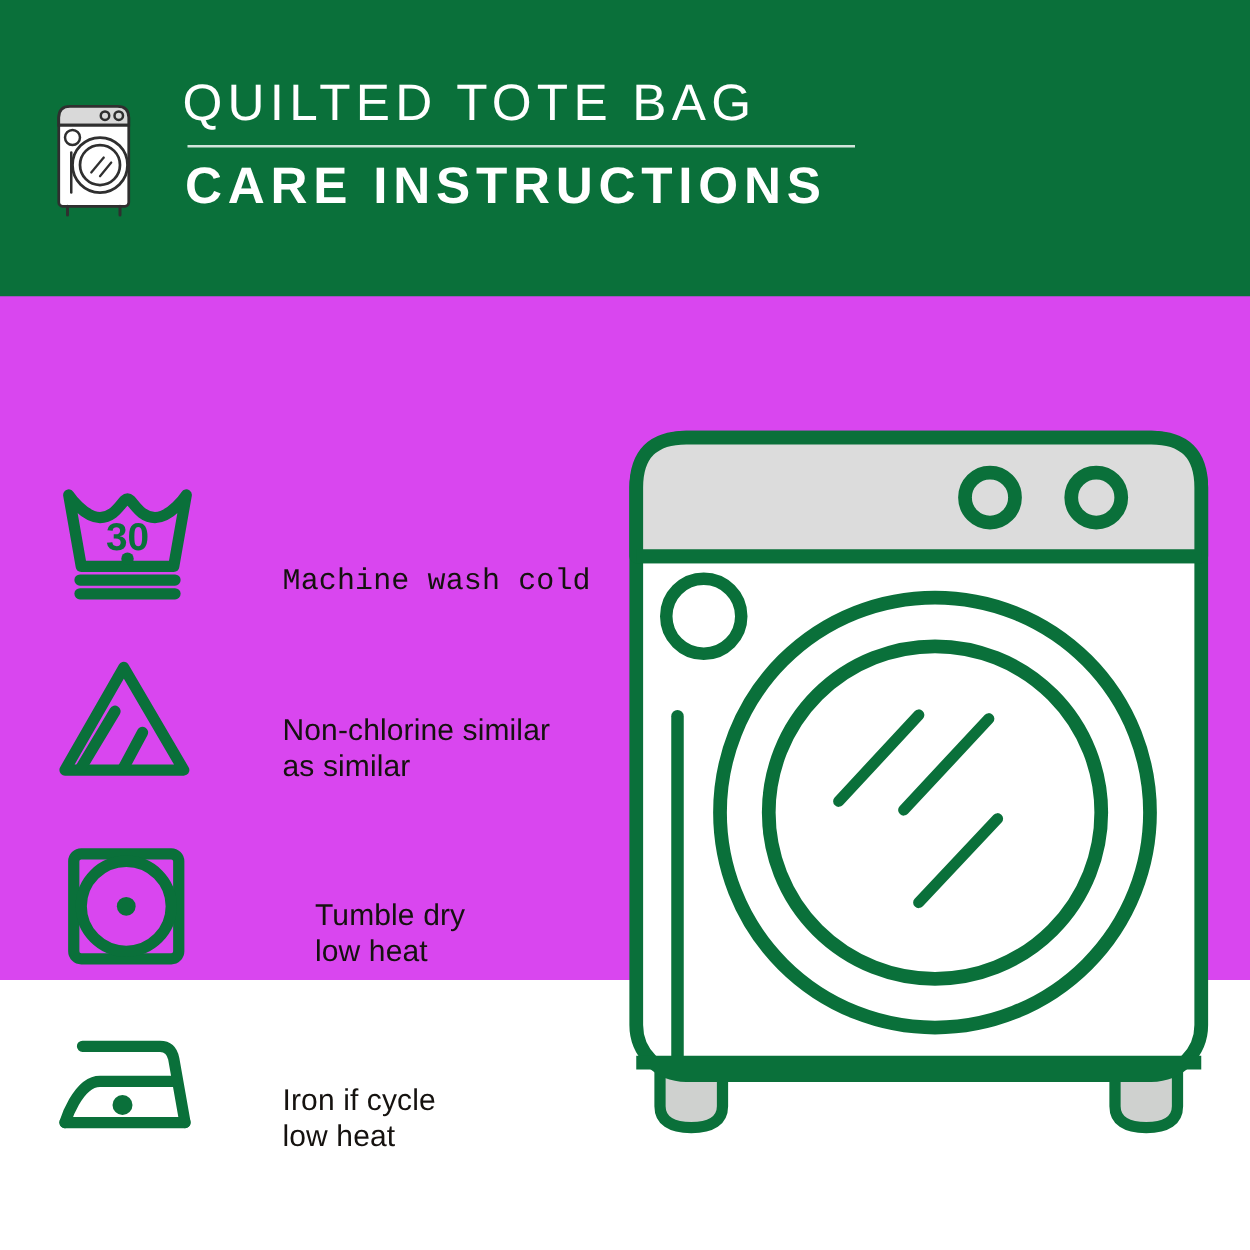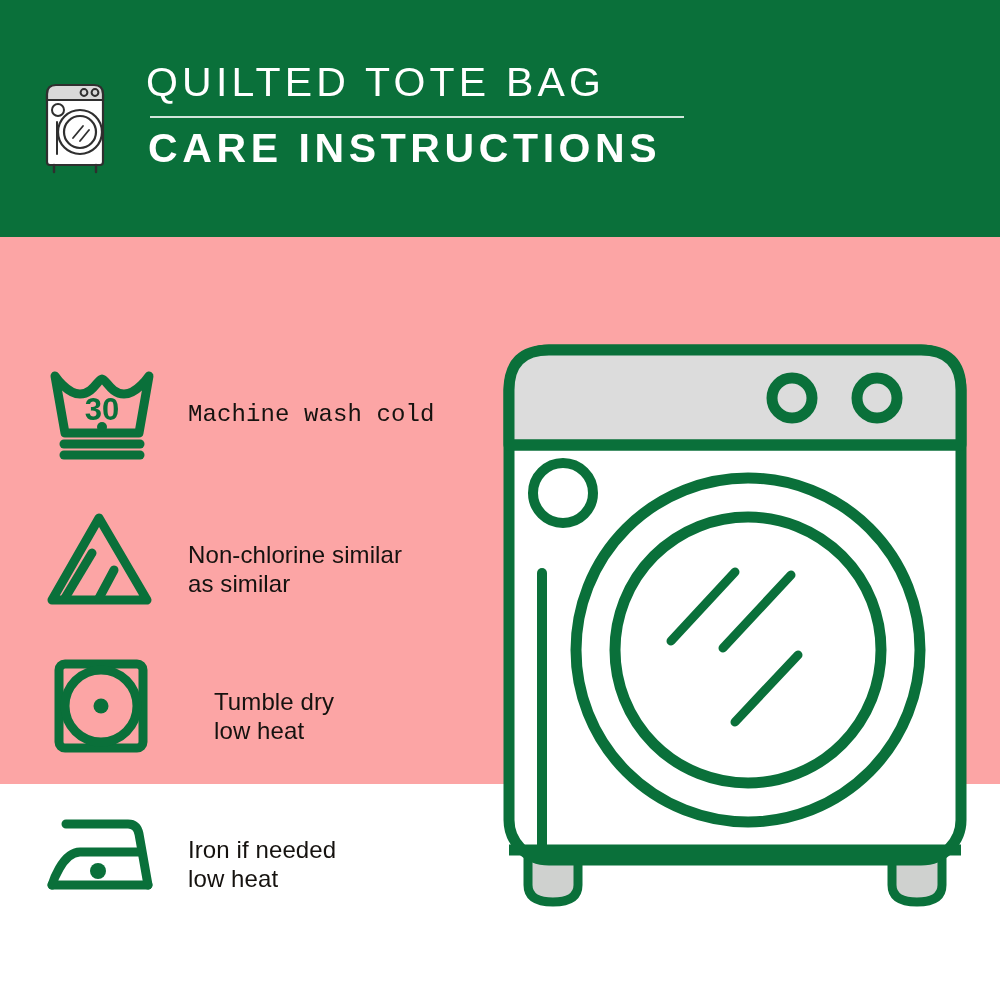--- a/index.html
+++ b/index.html
@@ -12,21 +12,21 @@
     background: #ffffff;
     font-family: "Liberation Sans", sans-serif;
     overflow: hidden;
     position: relative;
   }
 
   #page {
     position: relative;
     width: 1000px;
     height: 784px;
-    background: #fca5a5;
+    background: #d946ef;
   }
 
   
   .header-band {
     position: absolute;
     left: 0;
     top: 0;
     width: 1000px;
     height: 237px;
     background: #0a703a;
@@ -74,22 +74,23 @@
 
   
   .care-list {
     position: absolute;
     left: 42px;
     top: 332px;
     width: 430px;
   }
   .care-row {
     display: flex;
-    align-items: center;
+    align-items: flex-end;
     height: 148px;
+    gap: 38px;
   }
   .care-symbol {
     width: 132px;
     flex: 0 0 132px;
     display: flex;
     align-items: flex-start;
     justify-content: flex-start;
     padding-top: 4px;
   }
   .care-text {
@@ -219,21 +220,21 @@
         <svg viewBox="0 0 120 104" width="120" height="104" xmlns="http://www.w3.org/2000/svg">
           <g fill="none" stroke="#0a703a" stroke-width="9" stroke-linecap="round" stroke-linejoin="round">
             <path d="M24 17 L86 17 Q95 17 97 27 L106 78"></path>
             <path d="M10 78 C10 78 20 45 38 45 L97 45"></path>
             <line x1="10" y1="78" x2="106" y2="78"></line>
           </g>
           <circle cx="56" cy="64" r="8" fill="#0a703a"></circle>
         </svg>
       </div>
       <div class="care-text">
-        <span class="tline">Iron if needed</span>
+        <span class="tline">Iron if cycle</span>
         <span class="tline">low heat</span>
       </div>
     </div>
 
   </div>
 
   <div class="washer">
     <svg viewBox="0 0 480 600" width="480" height="600" xmlns="http://www.w3.org/2000/svg">
 
       <g>

